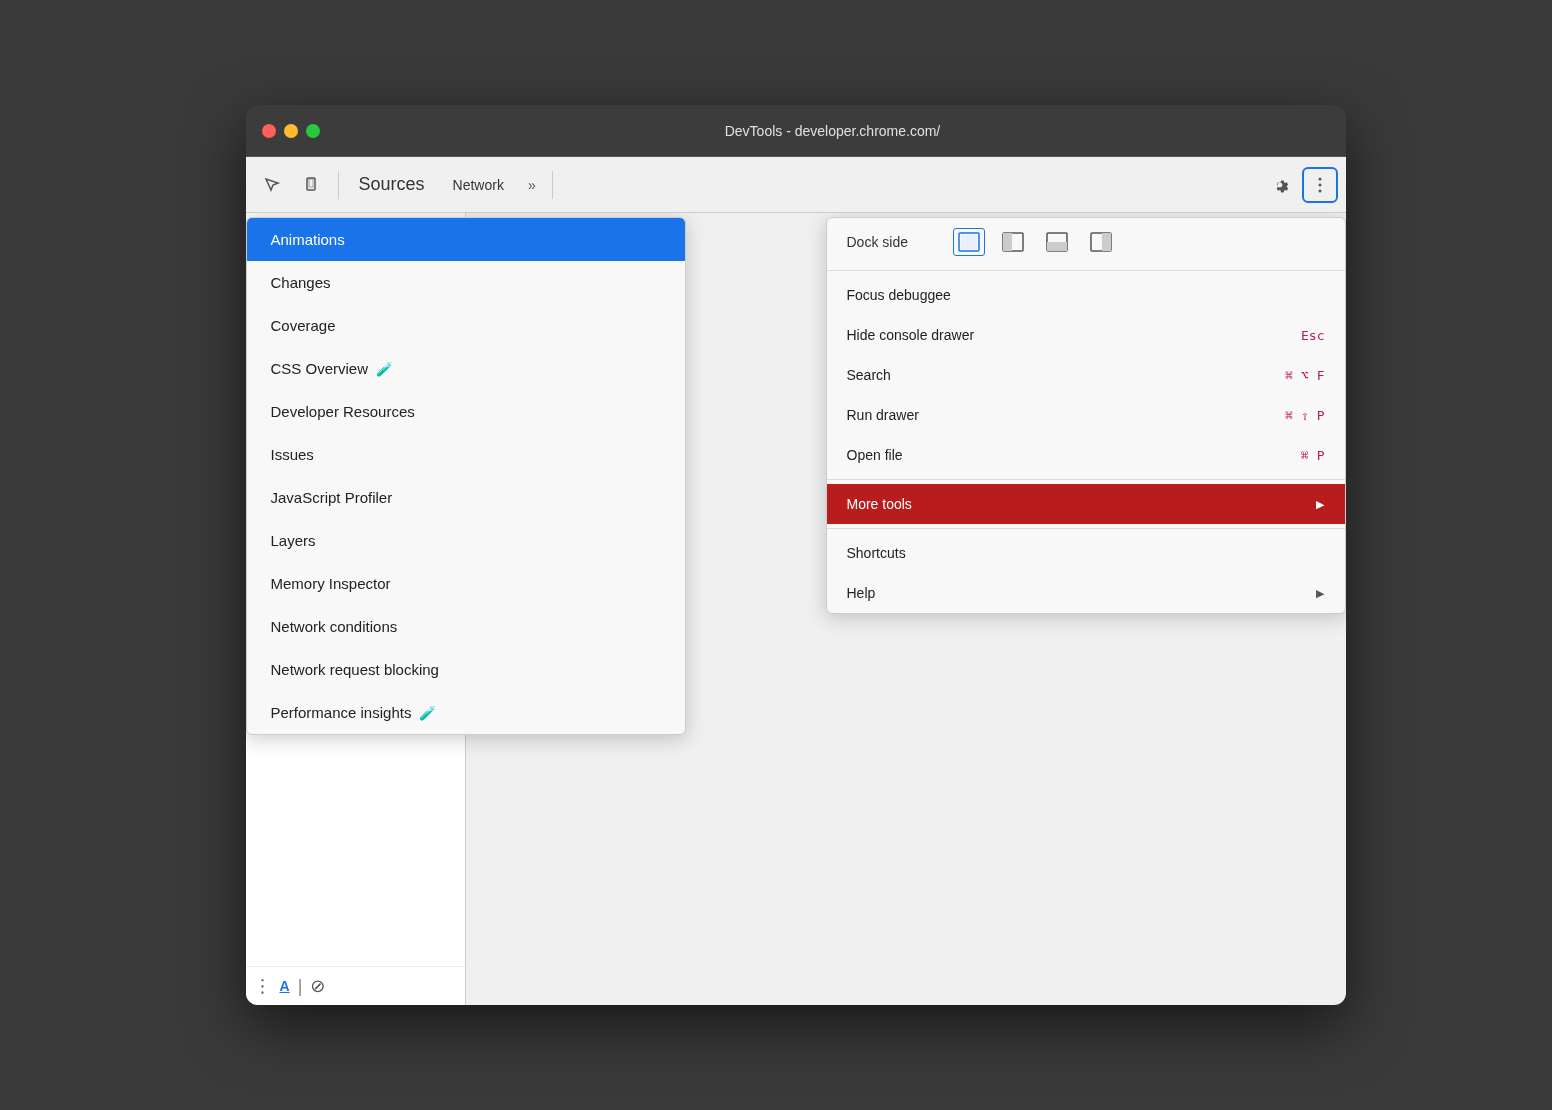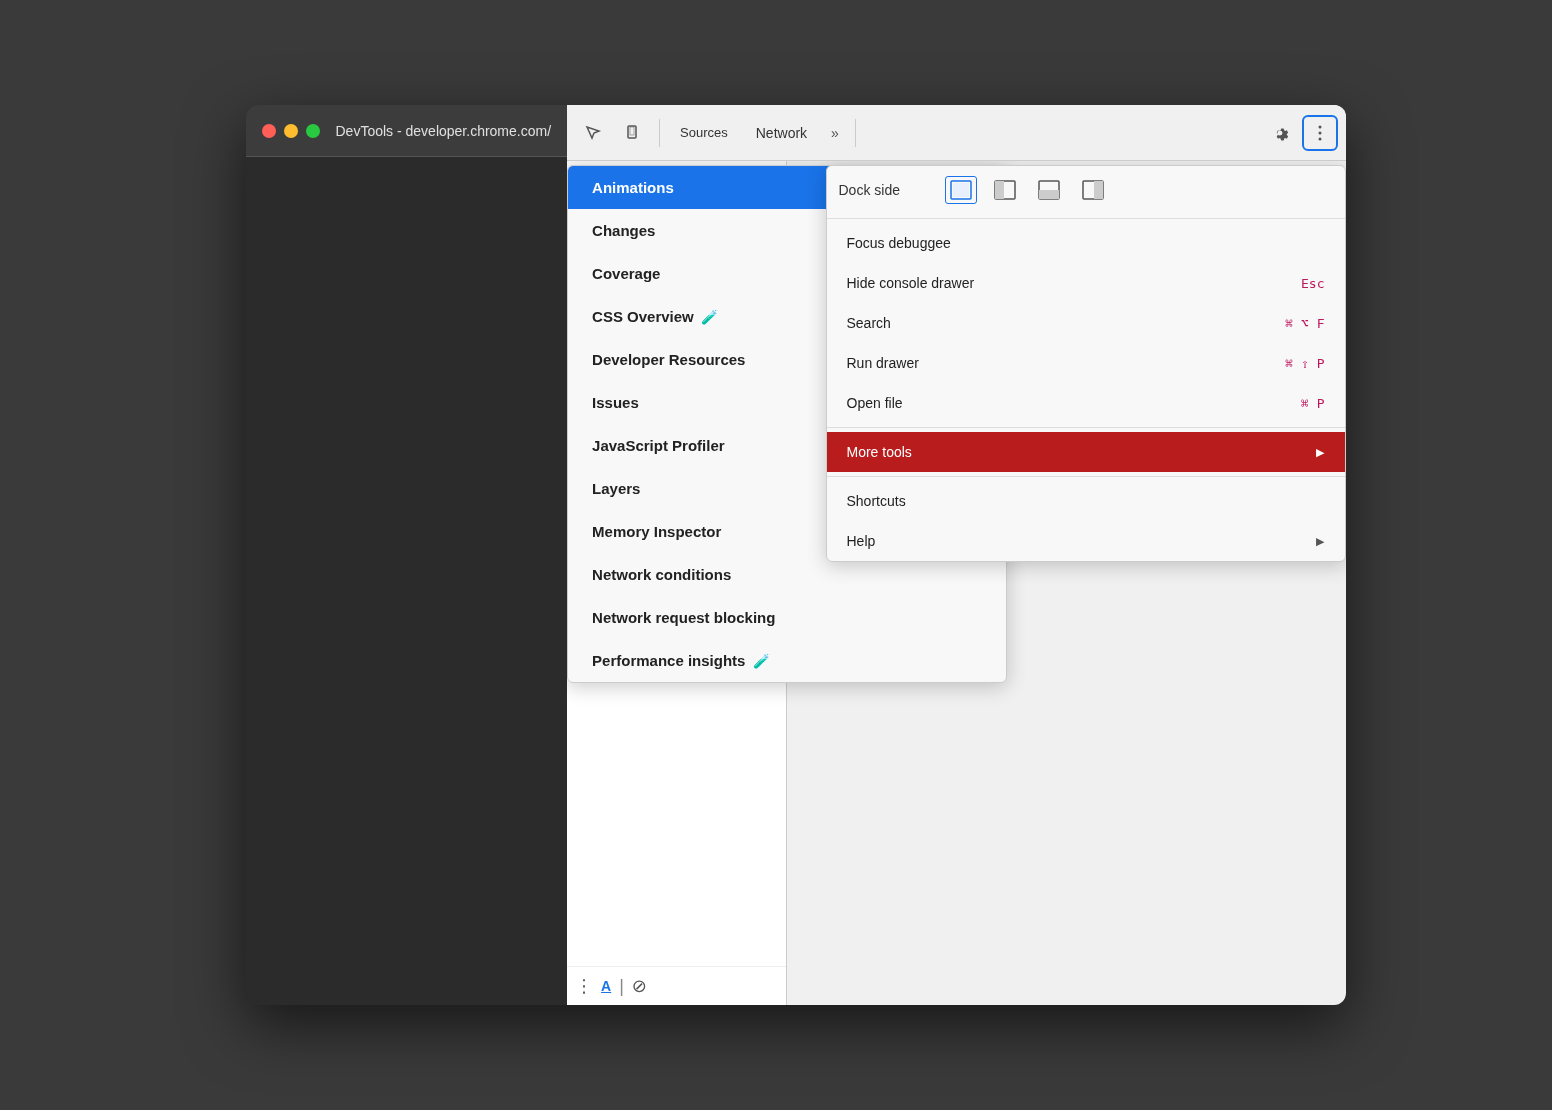--- a/index.html
+++ b/index.html
@@ -14,21 +14,21 @@
     }
 
     .window {
       width: 1100px;
       height: 900px;
       background: #2b2b2b;
       border-radius: 12px;
       box-shadow: 0 20px 60px rgba(0,0,0,0.6);
       overflow: hidden;
       display: flex;
-      flex-direction: row;
+      flex-direction: column;
       margin-left: 39px;
     }
 
     .titlebar {
       background: #3c3c3c;
       height: 52px;
       display: flex;
       align-items: center;
       padding: 0 16px;
       flex-shrink: 0;
@@ -92,21 +92,21 @@
       color: #555;
       font-size: 18px;
     }
 
     .toolbar-tab {
       padding: 0 12px;
       height: 36px;
       border: none;
       background: transparent;
       cursor: pointer;
-      font-size: 13px;
+      font-size: 18px;
       color: #333;
       border-radius: 4px;
       white-space: nowrap;
     }
 
     .toolbar-divider {
       width: 1px;
       height: 28px;
       background: #ccc;
       margin: 0 4px;
@@ -221,21 +221,20 @@
       position: absolute;
       top: 0;
       left: 0;
       width: 440px;
       background: #f8f8f8;
       border: 1px solid #ccc;
       border-radius: 6px;
       box-shadow: 0 4px 20px rgba(0,0,0,0.2);
       z-index: 200;
       overflow: hidden;
-      font-weight: bold;
     }
 
     .dropdown-item {
       padding: 13px 24px;
       font-size: 15px;
       color: #222;
       cursor: pointer;
       display: flex;
       align-items: center;
       gap: 8px;
@@ -260,21 +259,21 @@
       overflow: hidden;
     }
 
     .menu-divider-line {
       height: 1px;
       background: #ddd;
       margin: 4px 0;
     }
 
     .dock-side-row {
-      padding: 10px 12px;
+      padding: 10px 20px;
       display: flex;
       align-items: center;
       gap: 16px;
     }
 
     .dock-label {
       font-size: 14px;
       color: #333;
       min-width: 90px;
     }

